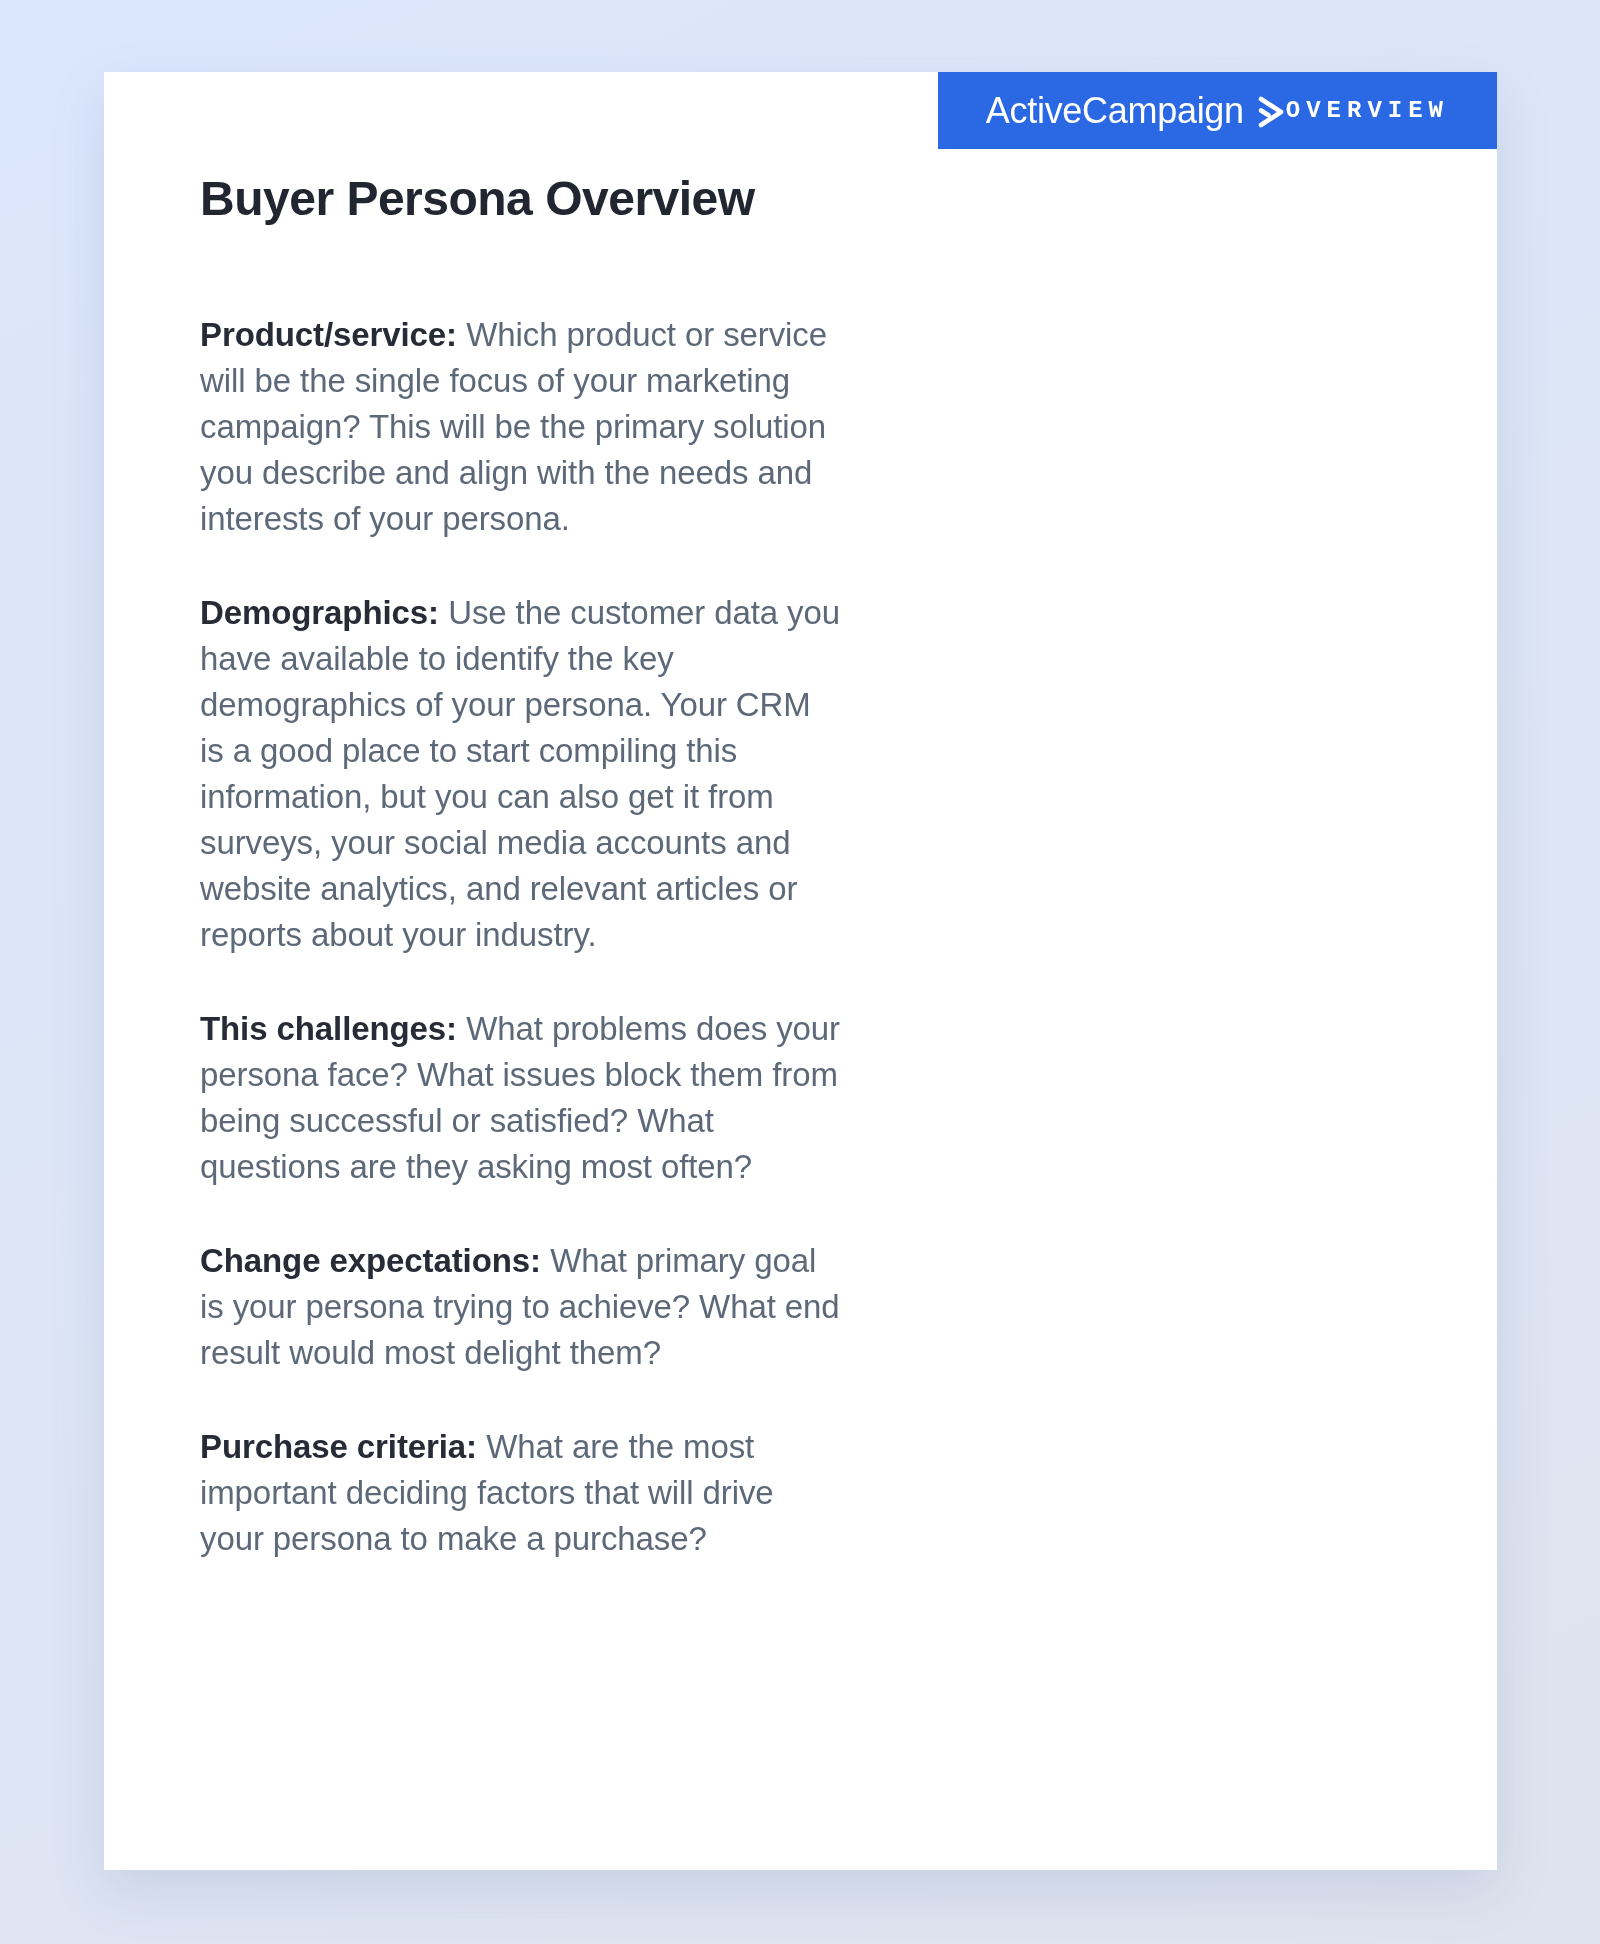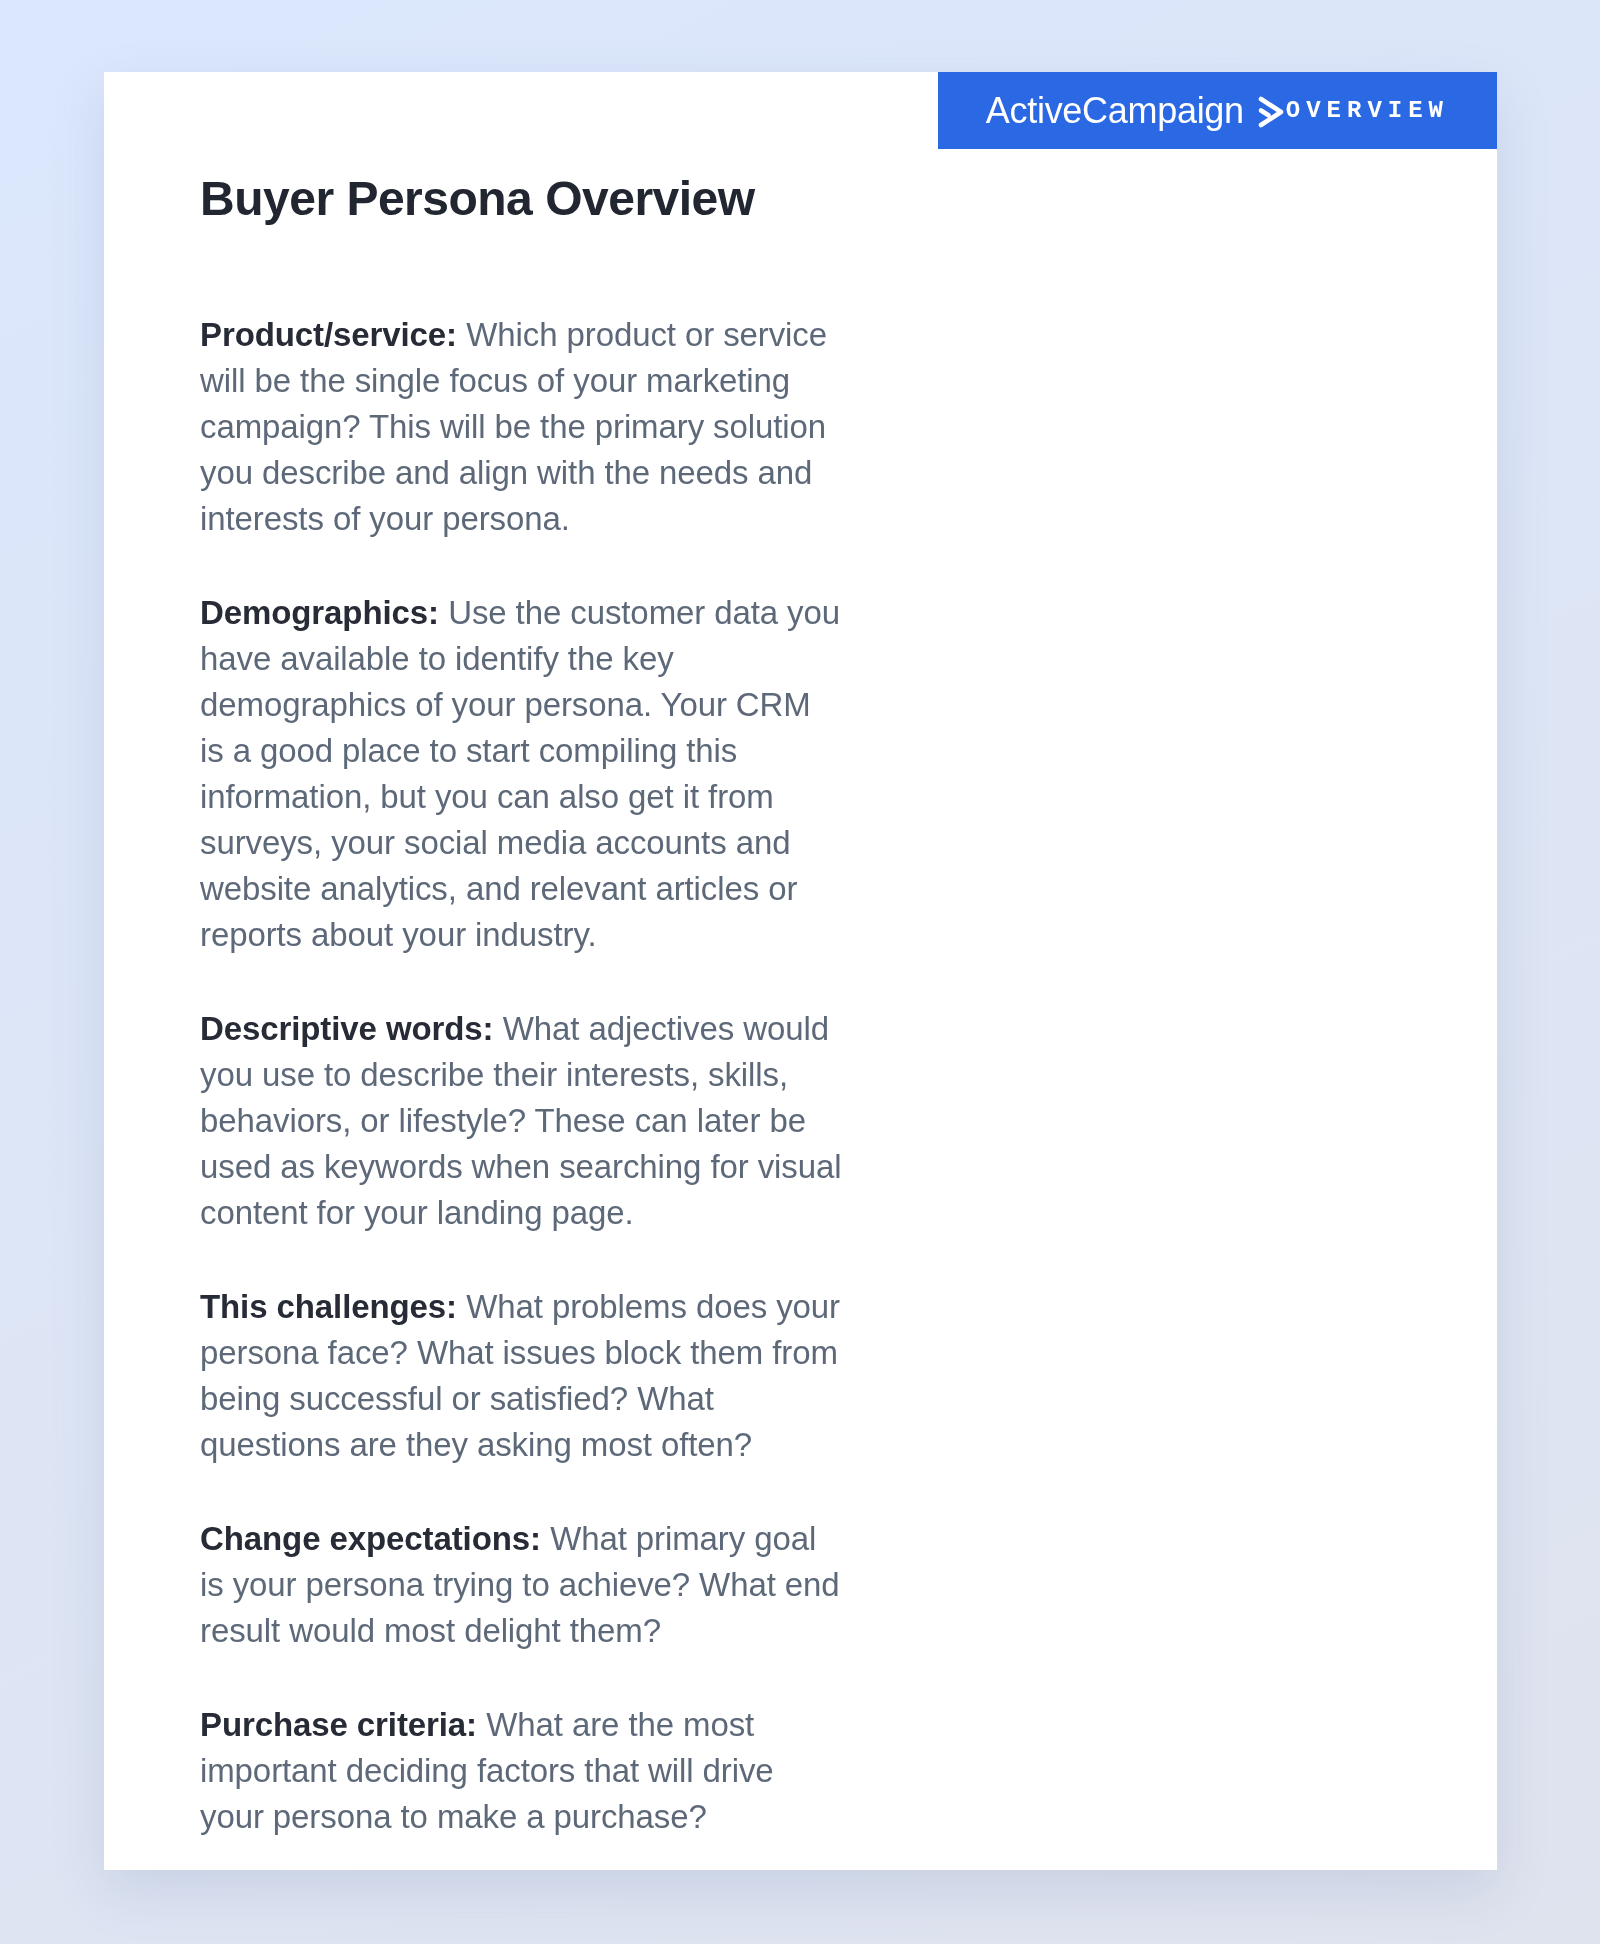--- a/index.html
+++ b/index.html
@@ -93,21 +93,20 @@
 <div class="page-card">
   <div class="page-content">
 
     <h1 class="doc-title">Buyer Persona Overview</h1>
 
     <p class="section-para"><b>Product/service:</b><span>Which product or service will be the single focus of your marketing campaign? This will be the primary solution you describe and align with the needs and interests of your persona.</span></p>
 
 
     <p class="section-para"><b>Demographics:</b><span>Use the customer data you have available to identify the key demographics of your persona. Your CRM is a good place to start compiling this information, but you can also get it from surveys, your social media accounts and website analytics, and relevant articles or reports about your industry.</span></p>
 
-    <p class="section-para"><b>Descriptive words:</b><span>What adjectives would you use to describe their interests, skills, behaviors, or lifestyle? These can later be used as keywords when searching for visual content for your  landing page.</span></p>
 
     <p class="section-para"><b>This challenges:</b><span>What problems does your persona face? What issues block them from being successful or satisfied? What questions are they asking most often?</span></p>
 
 
     <p class="section-para"><b>Change expectations:</b><span>What primary goal is your persona trying to achieve? What end result would most delight them?</span></p>
 
     <p class="section-para"><b>Purchase criteria:</b><span>What are the most important deciding factors that will drive your persona to make a purchase?</span></p>
 
   </div>
 

